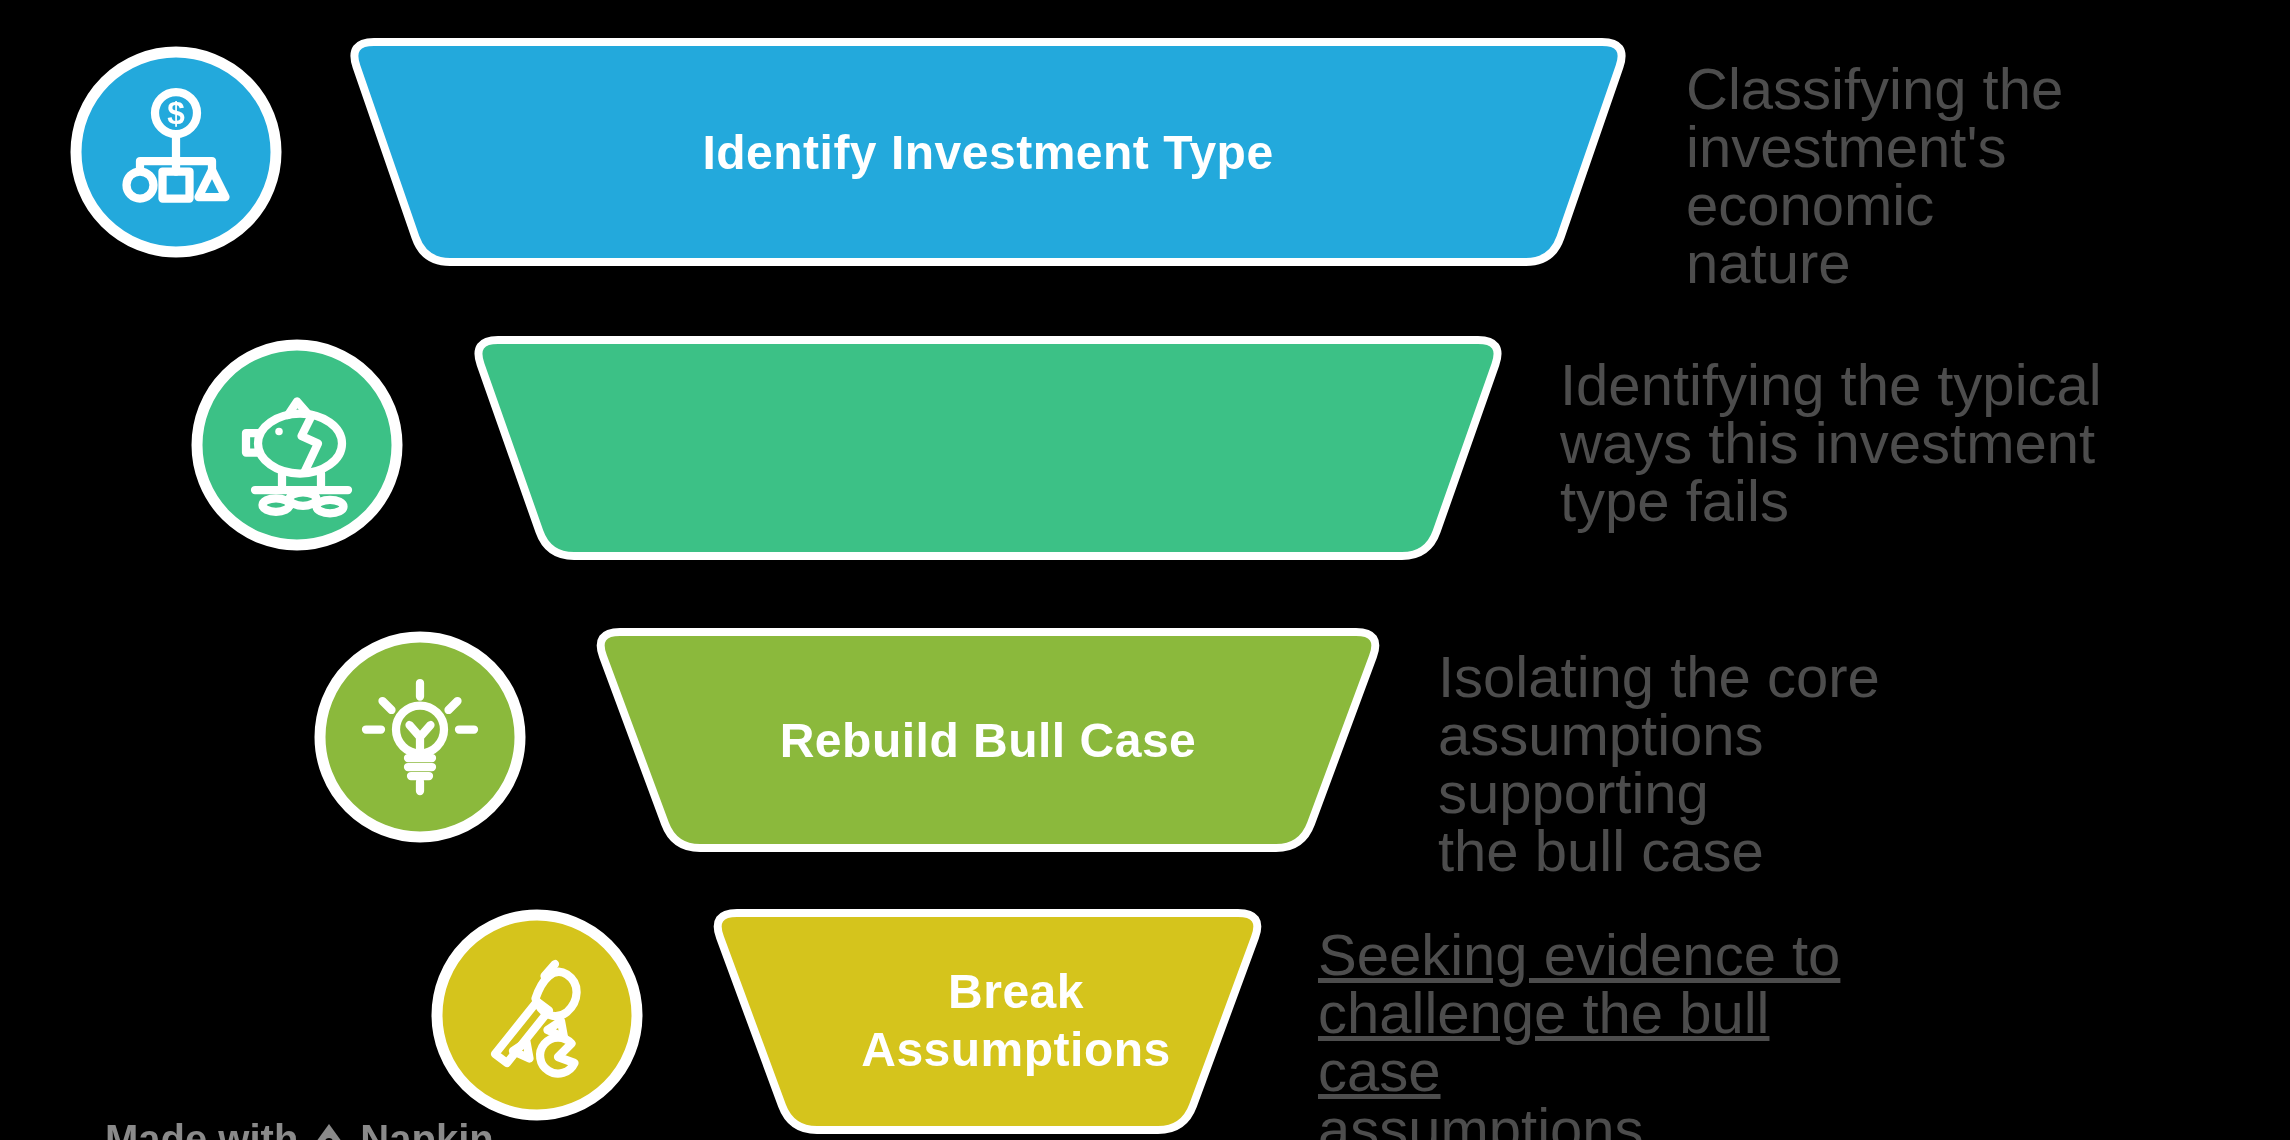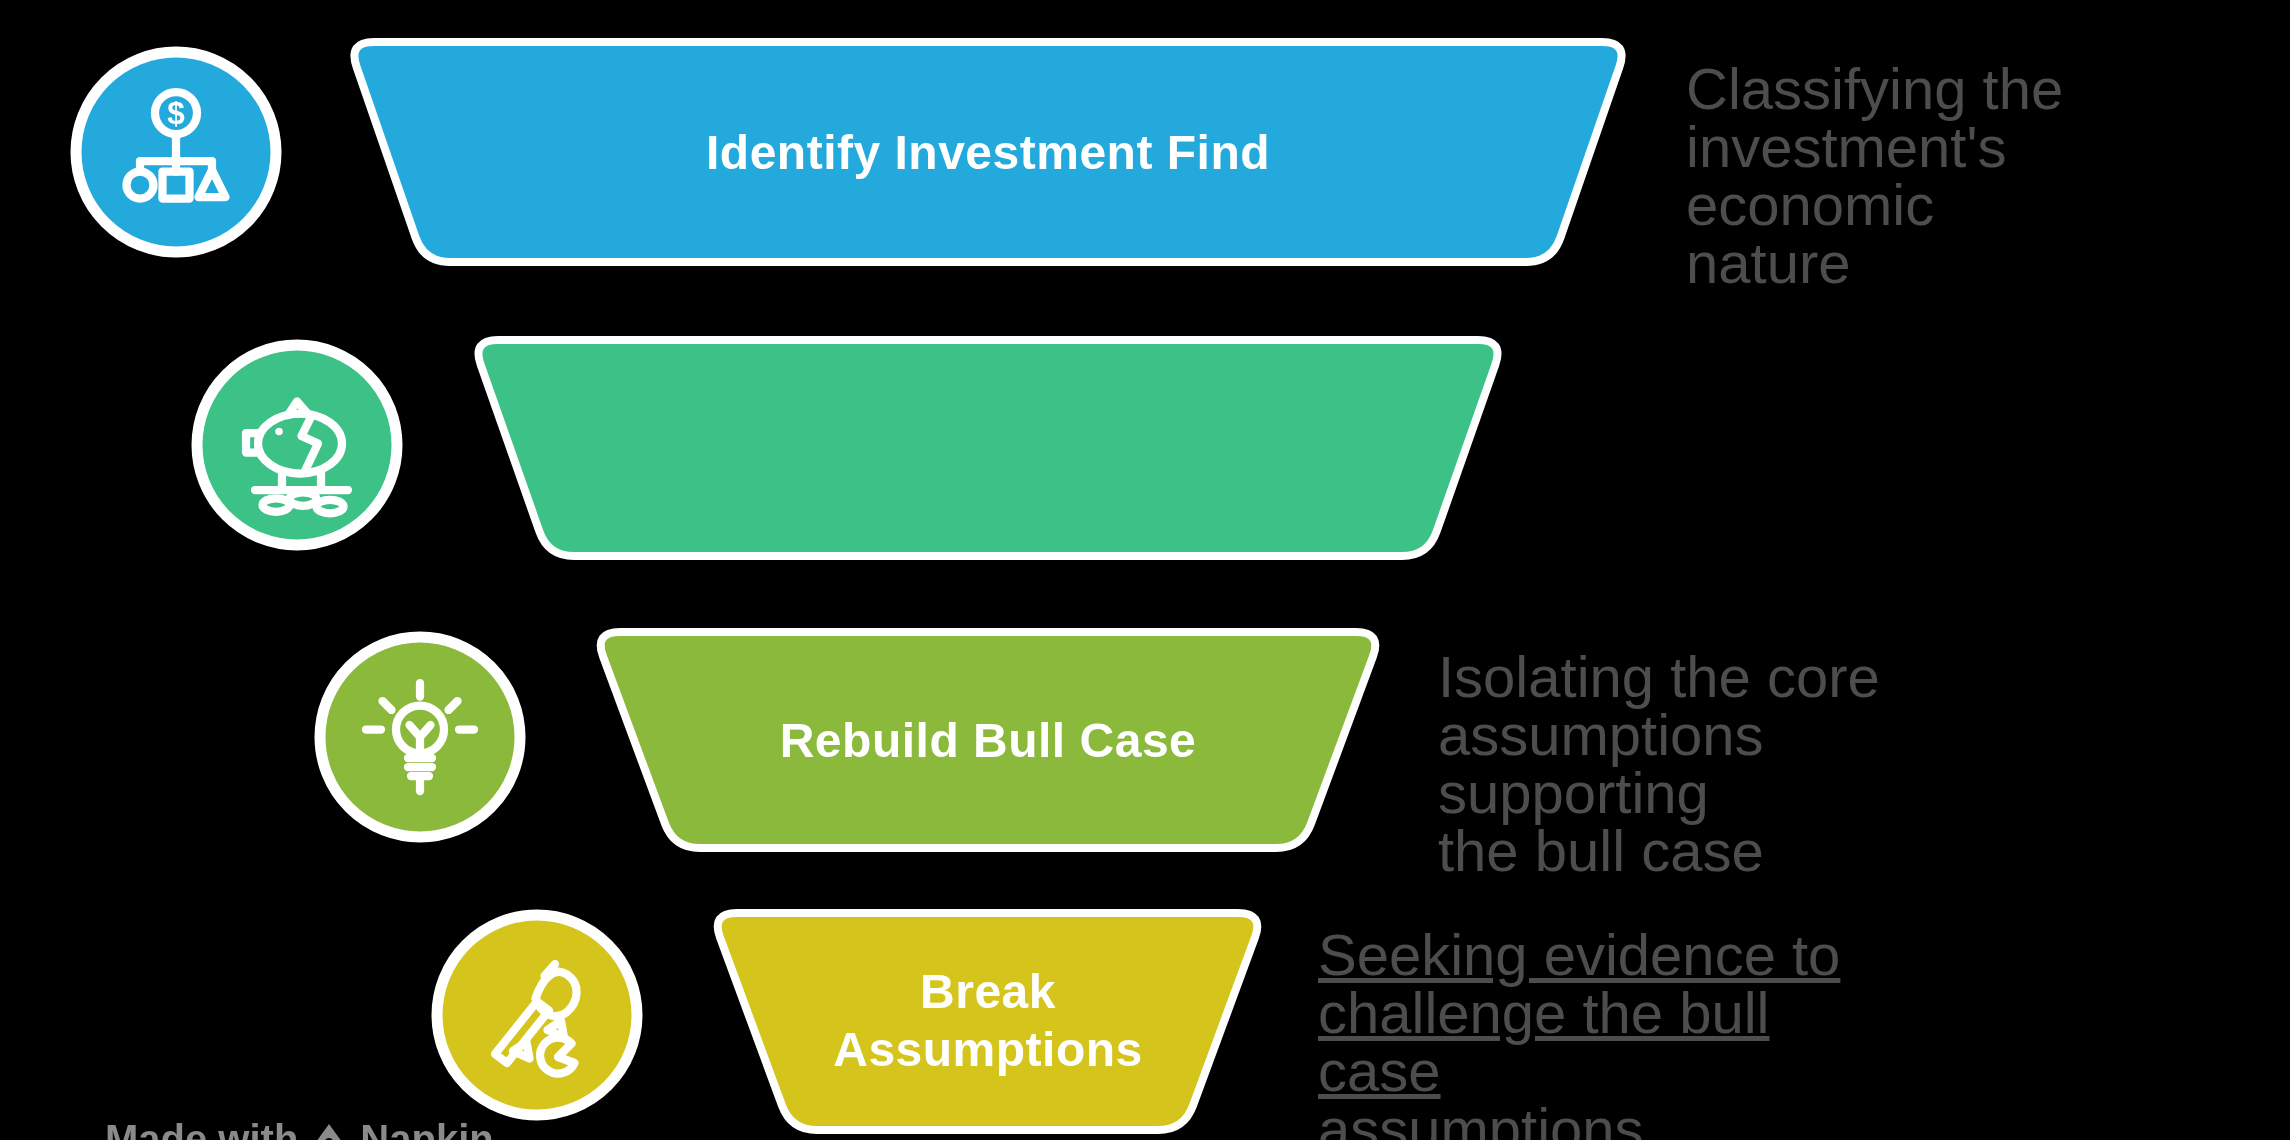--- a/index.html
+++ b/index.html
@@ -19,21 +19,21 @@
     font-weight: bold;
     font-size: 48px;
     line-height: 58px;
     text-align: center;
     white-space: pre-line;
     letter-spacing: 0.5px;
   }
   .t1 { left: 488px; top: 124px; width: 1000px; }
   .t2 { left: 488px; top: 420px; width: 1000px; }
   .t3 { left: 488px; top: 712px; width: 1000px; text-align: center; }
-  .t4 { left: 588px; top: 963px; width: 800px; }
+  .t4 { left: 616px; top: 963px; width: 800px; }
   .stage-desc {
     position: absolute;
     color: var(--desc-color, #4D4D4D);
     font-size: 58px;
     line-height: 58px;
     white-space: pre-line;
     width: 580px;
   }
   .d1 { left: 1686px; top: 60px; }
   .d2 { left: 1560px; top: 356px; }
@@ -108,28 +108,31 @@
     <g transform="translate(35,35) scale(1.5)" fill="none" stroke="#FFFFFF" stroke-width="5.5" stroke-linecap="round" stroke-linejoin="round">
       <path d="M 22,76 L 50,41 L 58,47 L 30,82 Z"></path>
       <path d="M 49,39 C 53,27 61,17 70,23 C 79,29 78,41 70,48 C 62,54 53,50 49,39 Z"></path>
       <path d="M 55,24 L 62,16"></path>
       <path d="M 57,60 L 66,54 L 68,65 Z"></path>
       <path d="M 34,74 L 43,68 L 45,79 Z"></path>
       <path d="M 64,78 L 73,69 A 12,12 0 1 0 75,82 Z"></path>
     </g>
   </svg>
 
-  <div class="stage-title t1">Identify Investment Find</div>
+  <div class="stage-title t1">Identify Investment Type</div>
   <div class="stage-title t3">Rebuild Bull Case</div>
   <div class="stage-title t4">Break
 Assumptions</div>
 
   <div class="stage-desc d1">Classifying the
 investment's economic
 nature</div>
+  <div class="stage-desc d2">Identifying the typical
+ways this investment
+type fails</div>
   <div class="stage-desc d3">Isolating the core
 assumptions supporting
 the bull case</div>
   <div class="stage-desc d4">Seeking evidence to
 challenge the bull case
 assumptions</div>
 
   <div class="watermark">
     <span>Made with</span>
     <span class="wm-icon">

